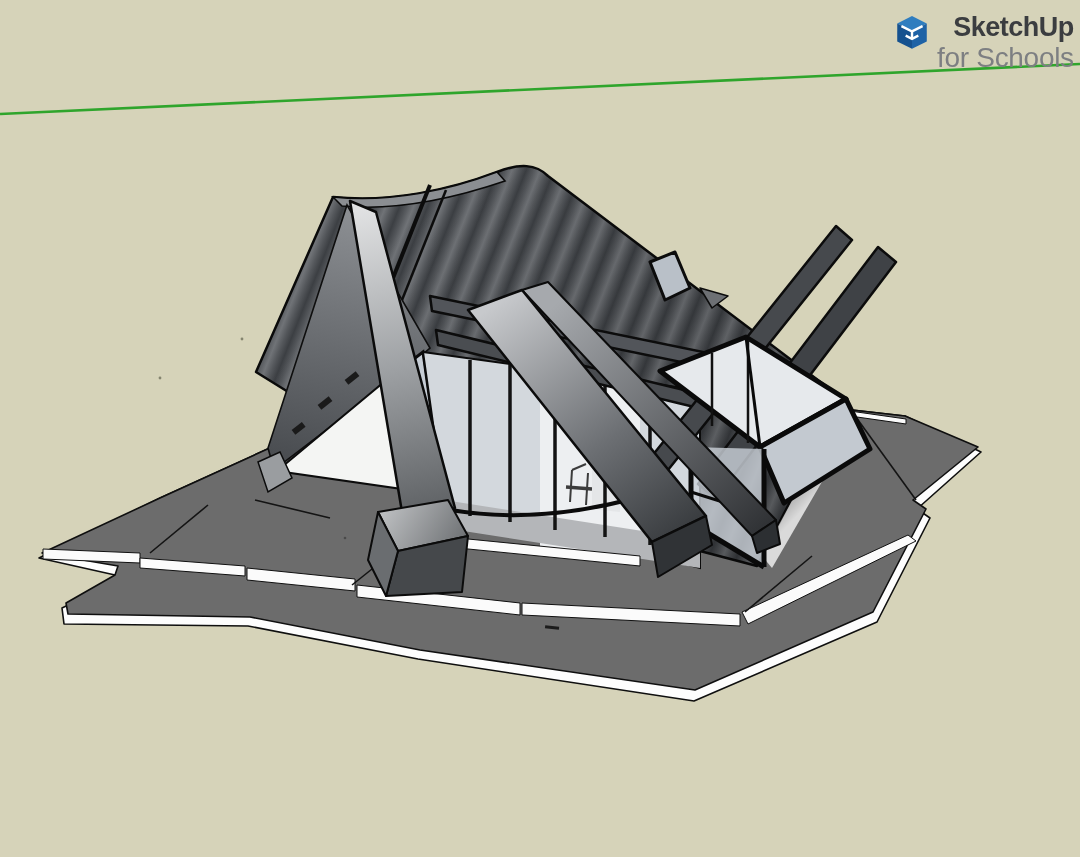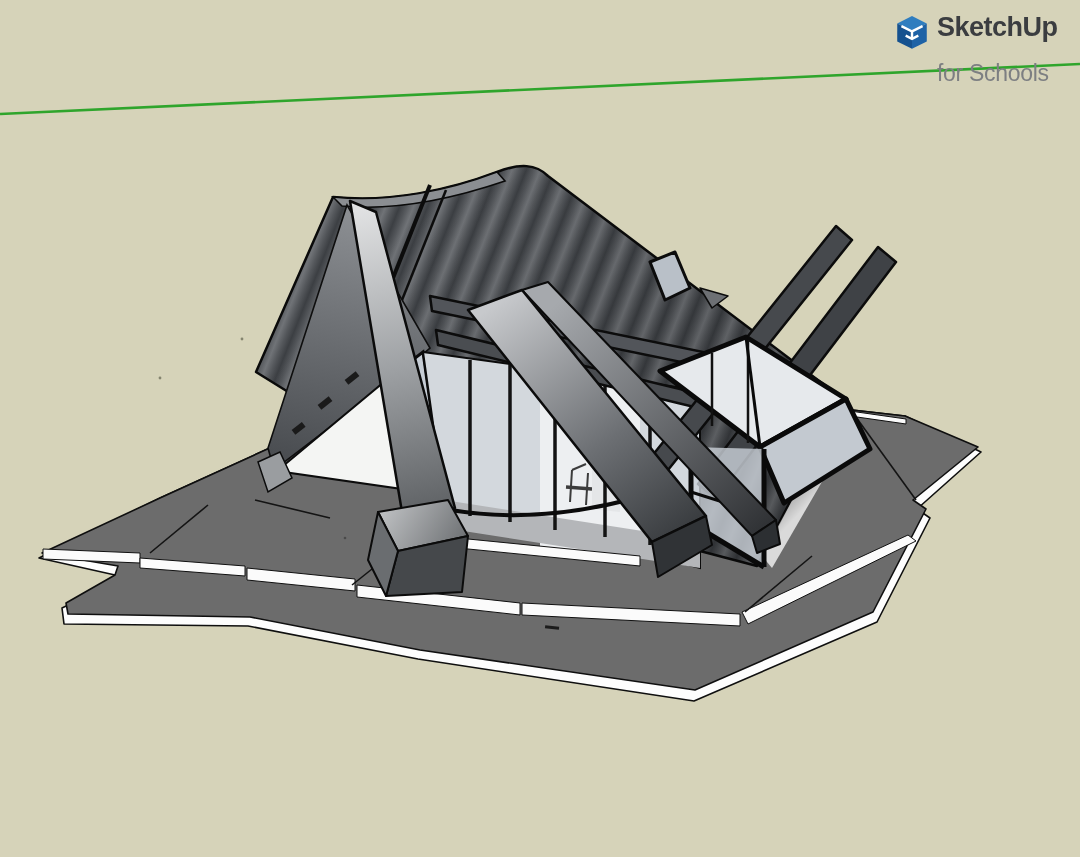--- a/index.html
+++ b/index.html
@@ -1,23 +1,23 @@
 <!DOCTYPE html>
 <html><head>
 <meta charset="utf-8">
 <style>
   html,body{margin:0;padding:0;background:#d6d3b9;}
   .stage{position:relative;width:1080px;height:857px;overflow:hidden;background:#d6d3b9;
-         font-family:"Liberation Sans", sans-serif;}
+         font-family:"Liberation Sans", sans-serif;text-align:right;}
   .viewport-svg{position:absolute;left:0;top:0;}
   .logo{position:absolute;left:894px;top:14px;display:flex;align-items:flex-start;gap:7px;}
   .logo-icon{width:36px;height:38px;display:block;}
   .logo-text{display:flex;flex-direction:column;line-height:1.0;}
   .brand-name{font-size:27px;font-weight:bold;color:#3b3d40;letter-spacing:-0.5px;}
-  .brand-sub{font-size:23px;font-weight:400;color:#7d7f82;margin-top:21px;letter-spacing:-0.3px;}
+  .brand-sub{font-size:28px;font-weight:400;color:#7d7f82;margin-top:3px;letter-spacing:-0.3px;}
 </style>
 </head>
 <body>
 
 <div class="stage">
 
 <svg class="viewport-svg" width="1080" height="857" viewBox="0 0 1080 857">
   <defs>
     <linearGradient id="corr" gradientUnits="userSpaceOnUse" x1="333" y1="198" x2="357.2" y2="207.6" spreadMethod="repeat">
       <stop offset="0" stop-color="#707377"></stop>

